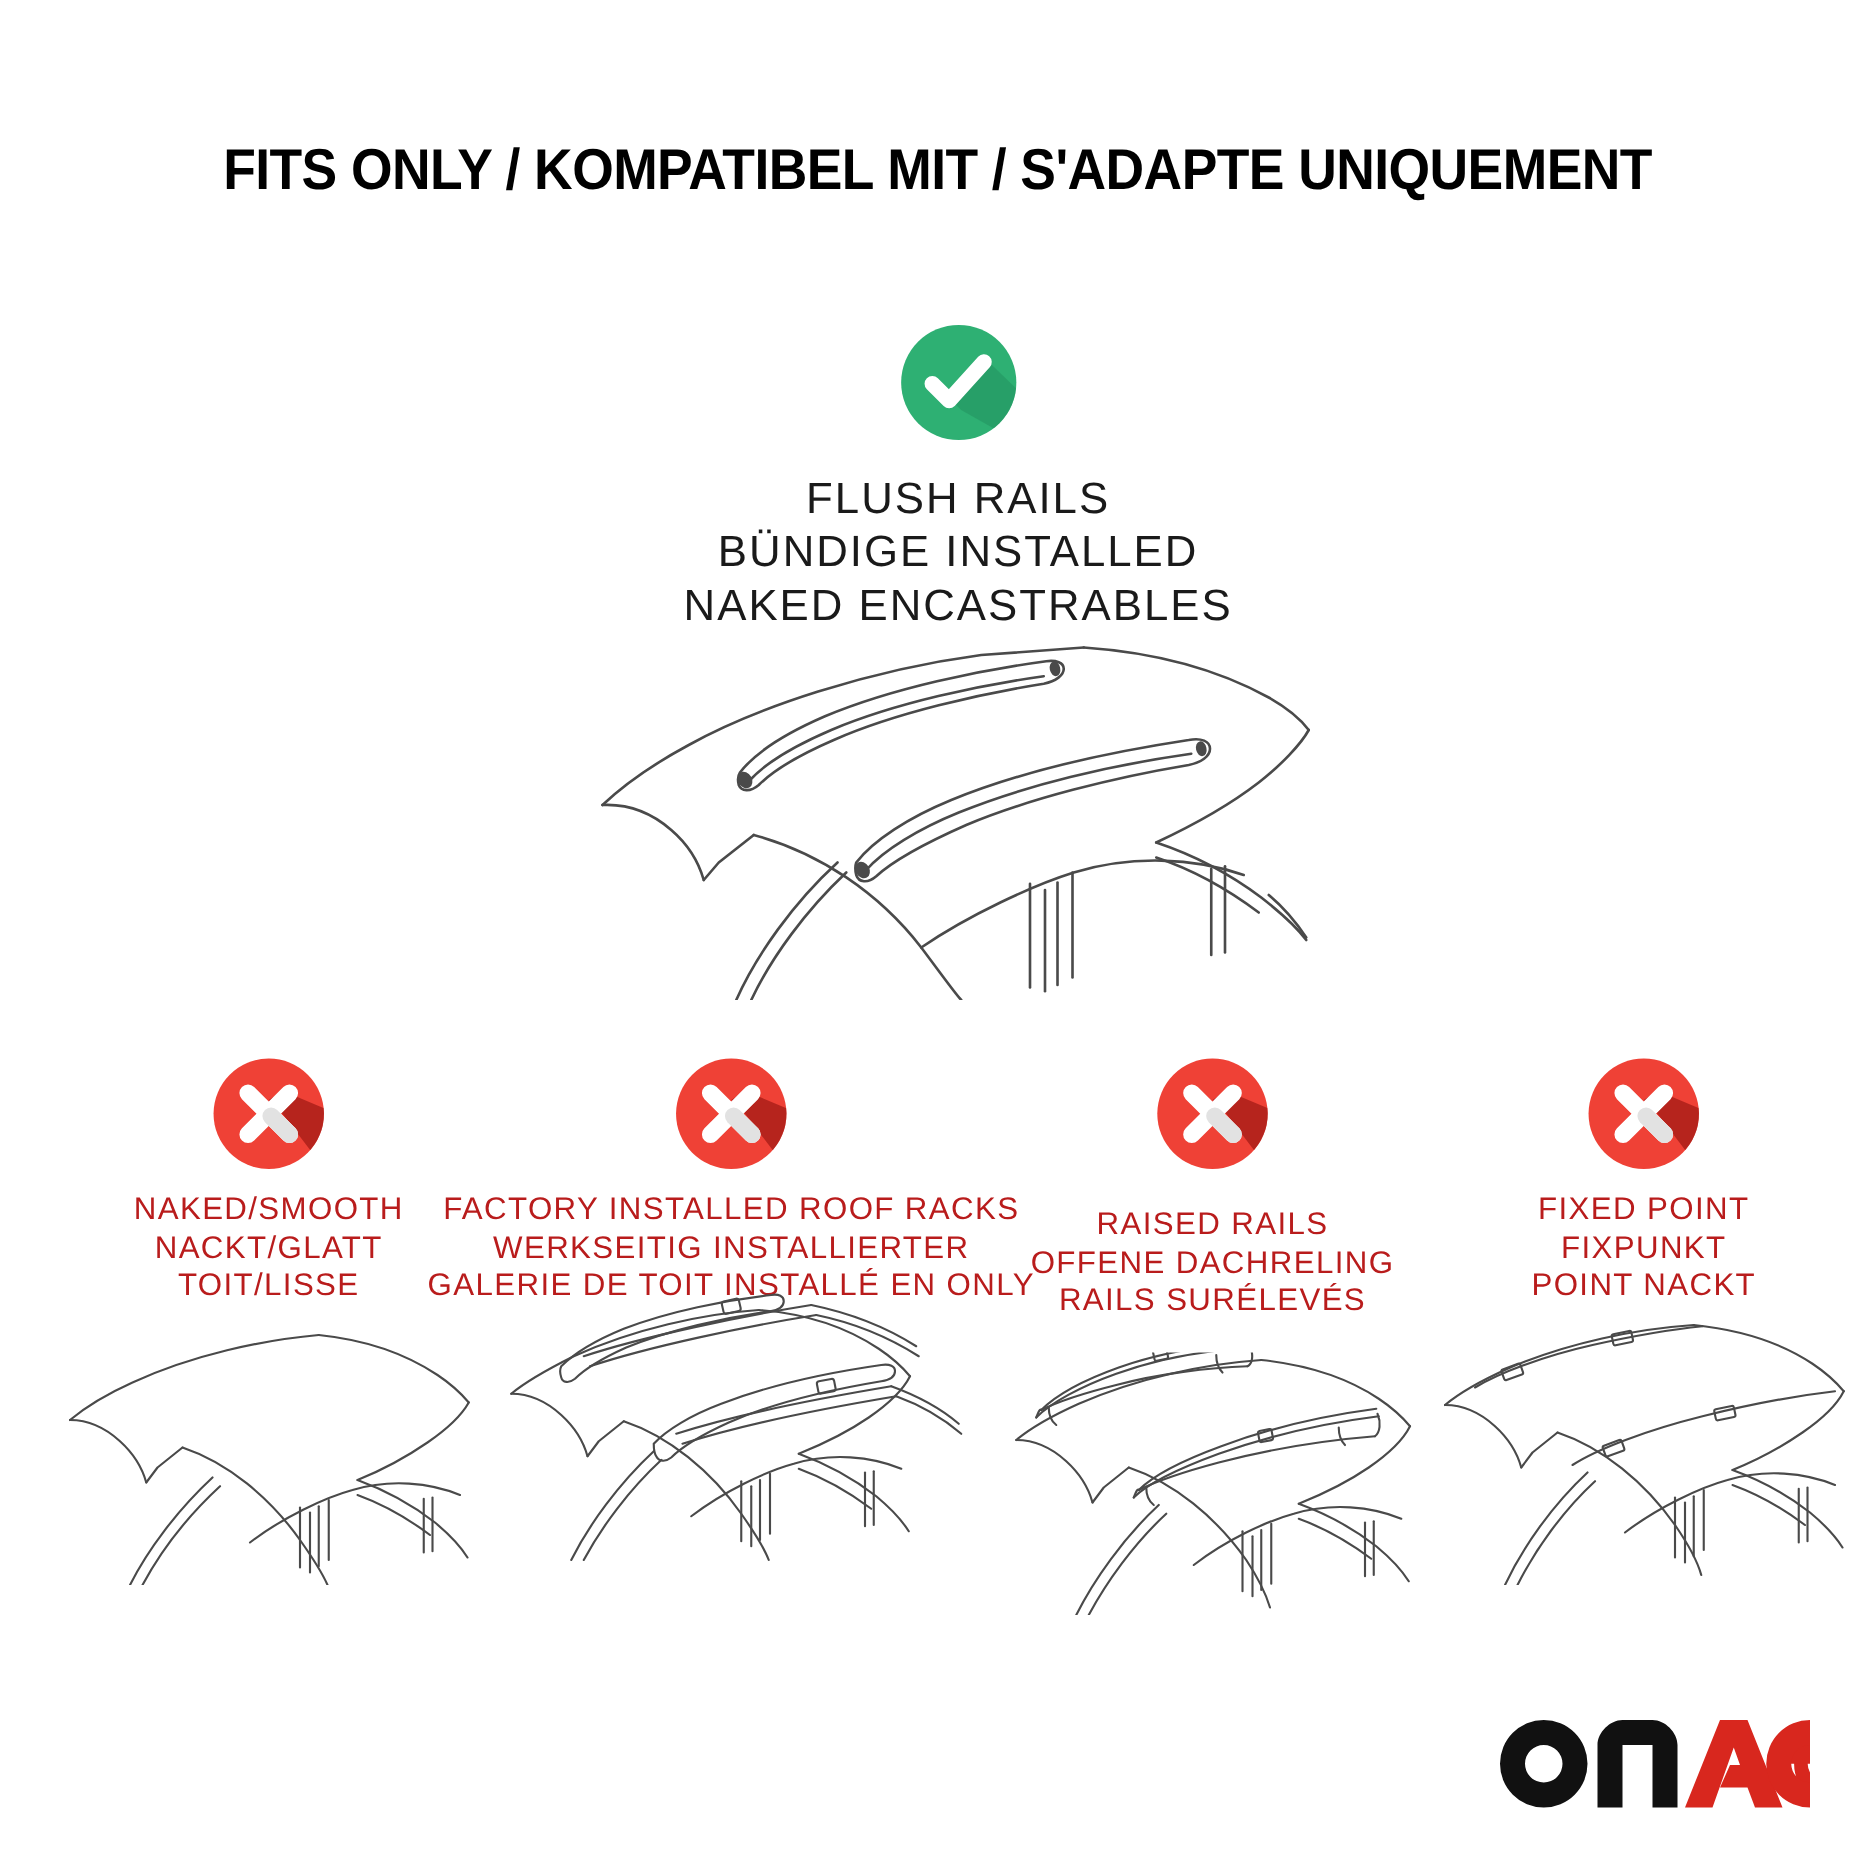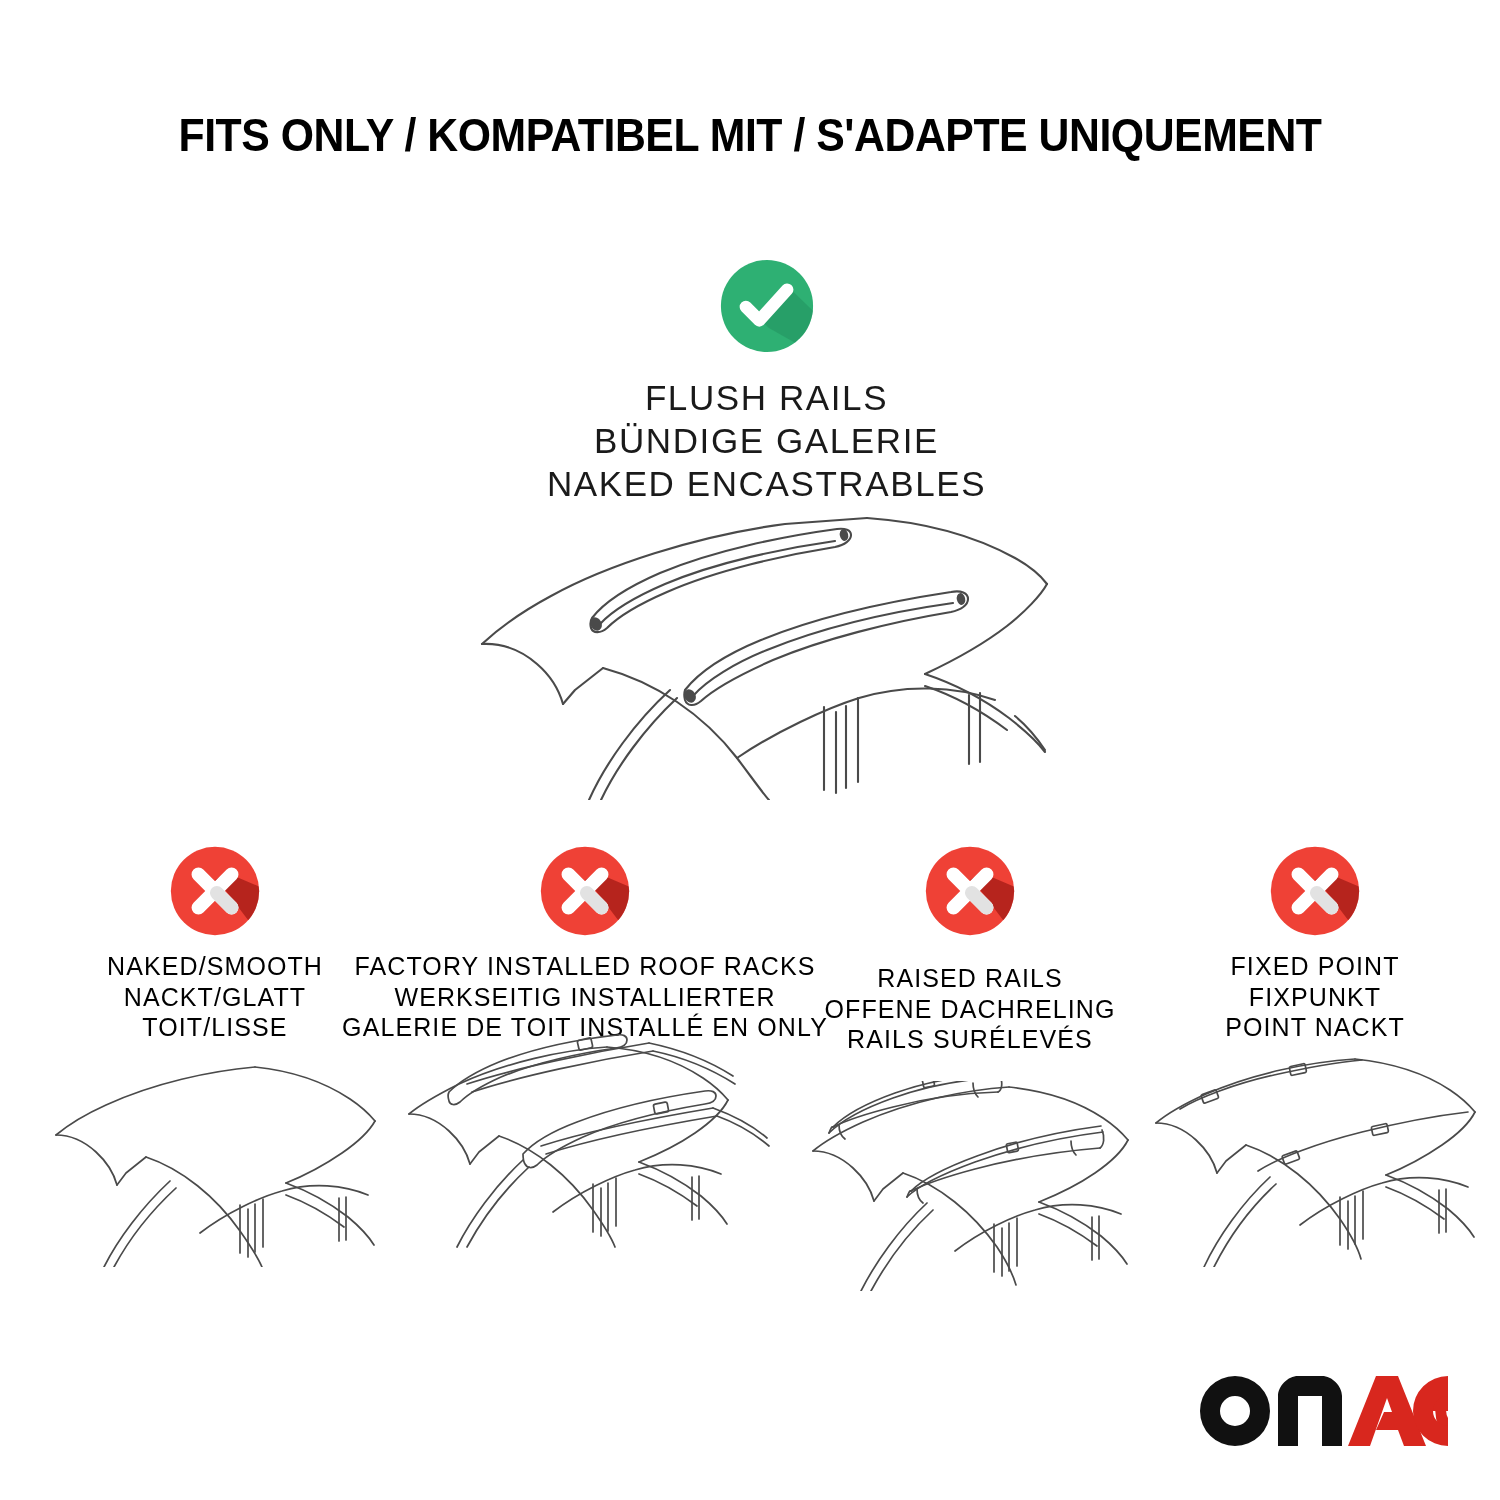--- a/index.html
+++ b/index.html
@@ -69,21 +69,21 @@
   .col-4{ width:330px; margin-left:15px;}
 
   .x-icon{ display:block; }
 
   .col-caption{
     margin-top:10px;
     font-size:25px;
     line-height:1.22;
     letter-spacing:1.1px;
     text-align:center;
-    color:#000000;
+    color:#b91c1c;
   }
   .col-caption div{ white-space:nowrap; }
 
   .col-illu{ margin-top:14px; }
 
   
   .logo{
     position:absolute;
     right:52px; bottom:52px;
     height:74px;
@@ -111,21 +111,21 @@
       <circle cx="50" cy="50" r="48" fill="#2EB073"></circle>
       <g clip-path="url(#clipCircleMain)">
         <polygon points="41,62 52,73 100,100 100,57 69,27" fill="#23925E" opacity="0.55"></polygon>
       </g>
       <path d="M28 51 L42 65 L71 33" fill="none" stroke="#ffffff" stroke-width="13" stroke-linecap="round" stroke-linejoin="round"></path>
     </svg>
   </span>
 
   <div class="main-caption">
     <div>FLUSH RAILS</div>
-    <div>BÜNDIGE GALERIE</div>
+    <div>BÜNDIGE INSTALLED</div>
     <div>NAKED ENCASTRABLES</div>
   </div>
 </div>
 
 <div class="main-illustration">
   <svg class="sketch" width="600" height="300" viewBox="0 0 600 300" aria-hidden="true">
     <g fill="none" stroke="#4a4a4a" stroke-width="2.1" stroke-linecap="round" stroke-linejoin="round">
 
       <path d="M27 144 C 44 128 70 110 96 96 C 150 66 240 36 330 24 L 412 18"></path>
       <path d="M412 18 C 470 22 520 36 560 58 C 576 67 586 76 592 84"></path>

